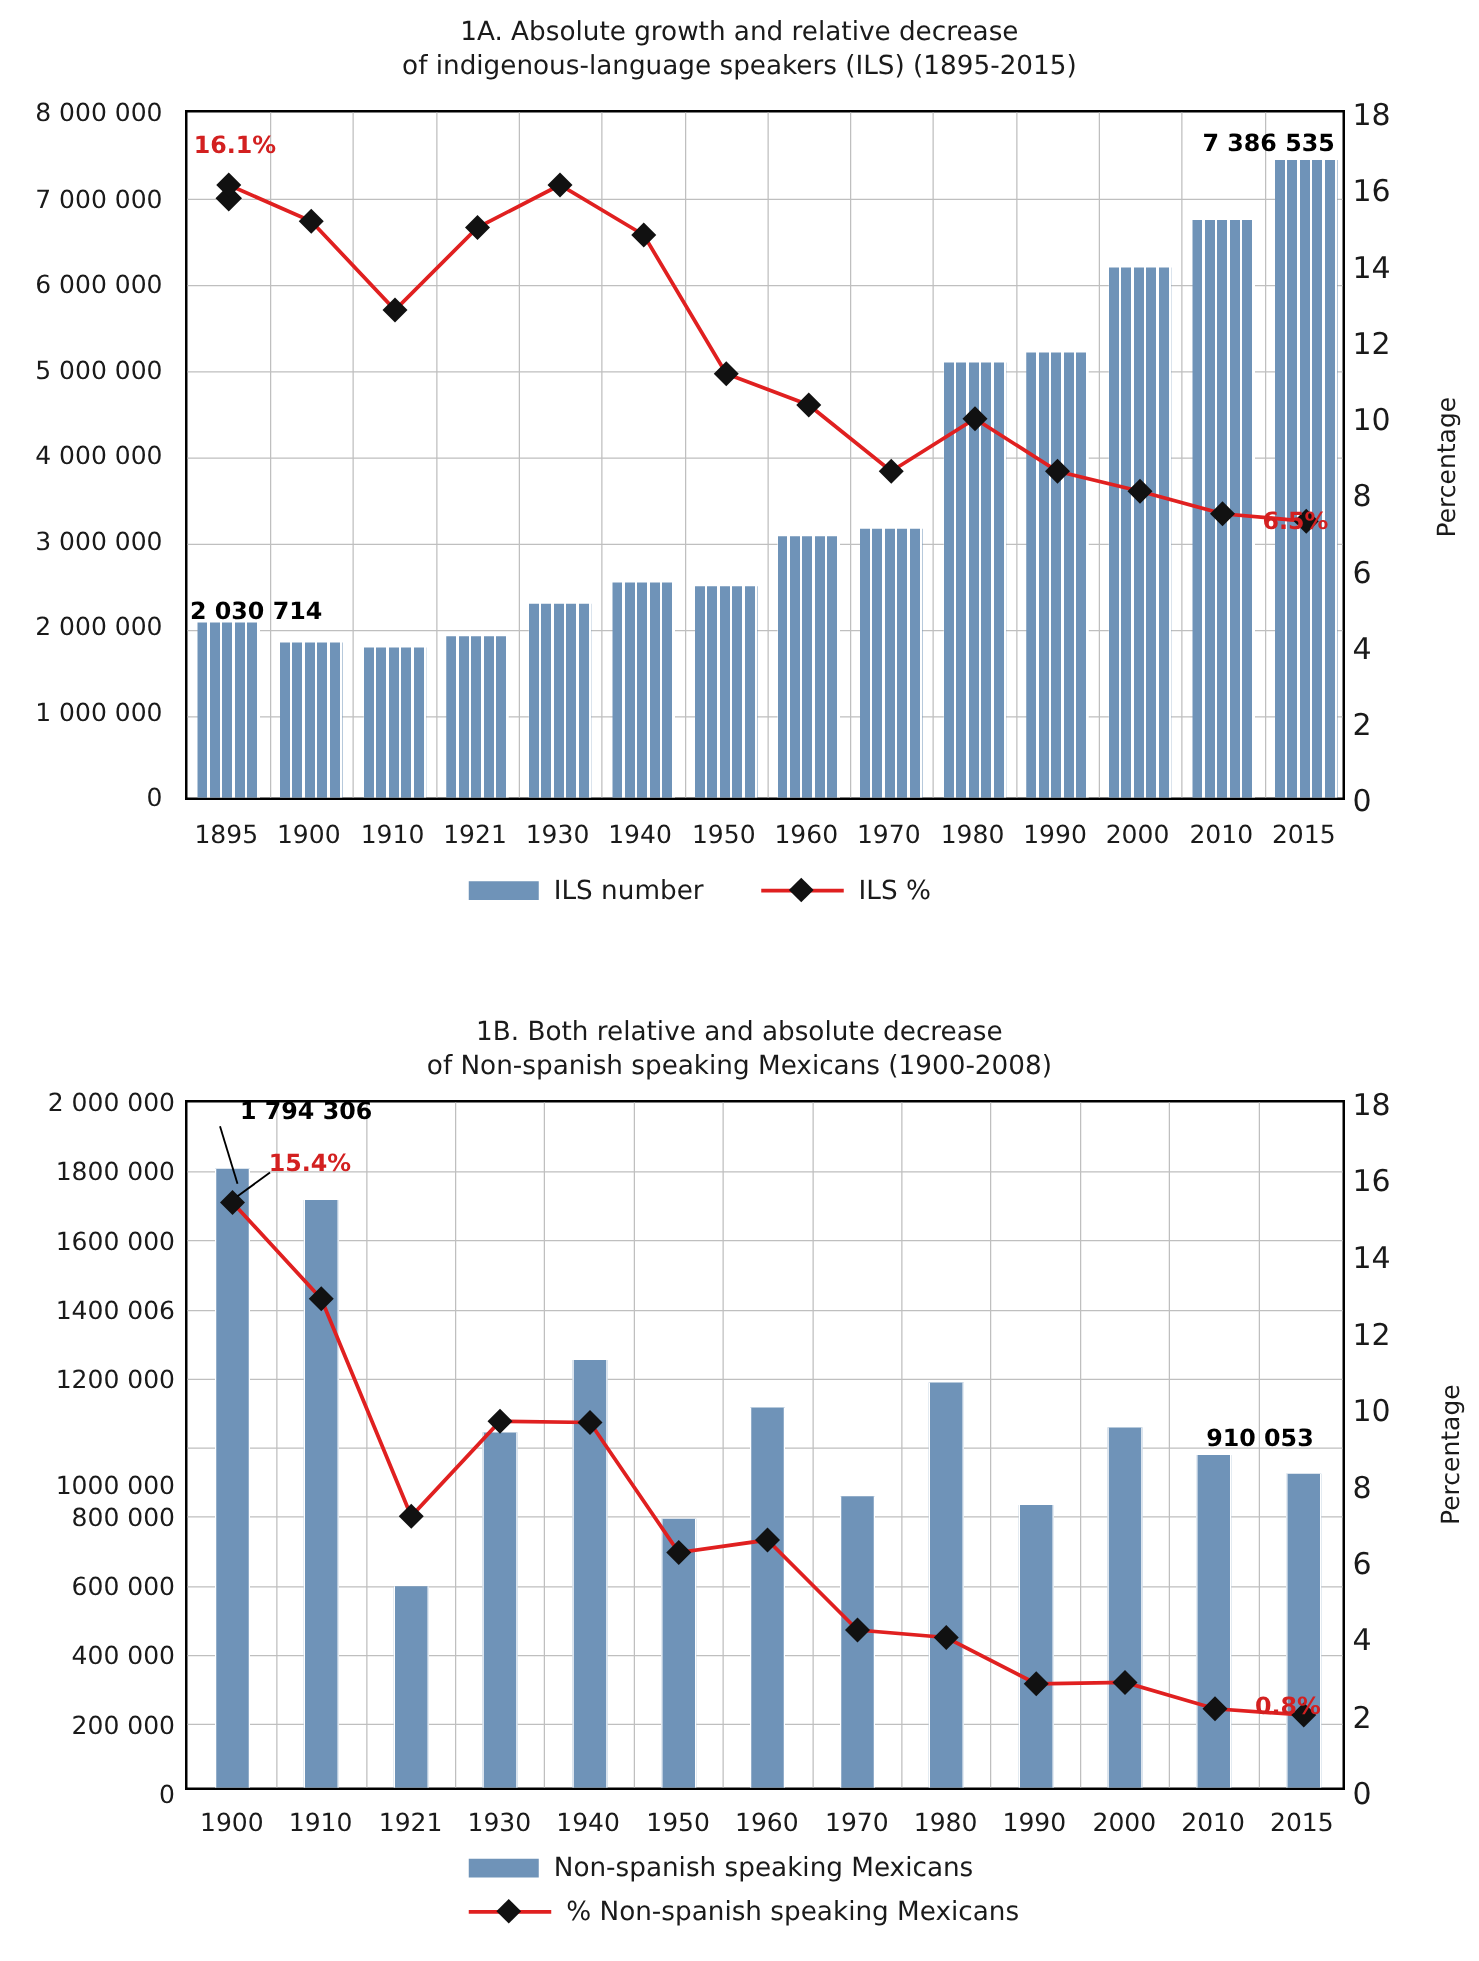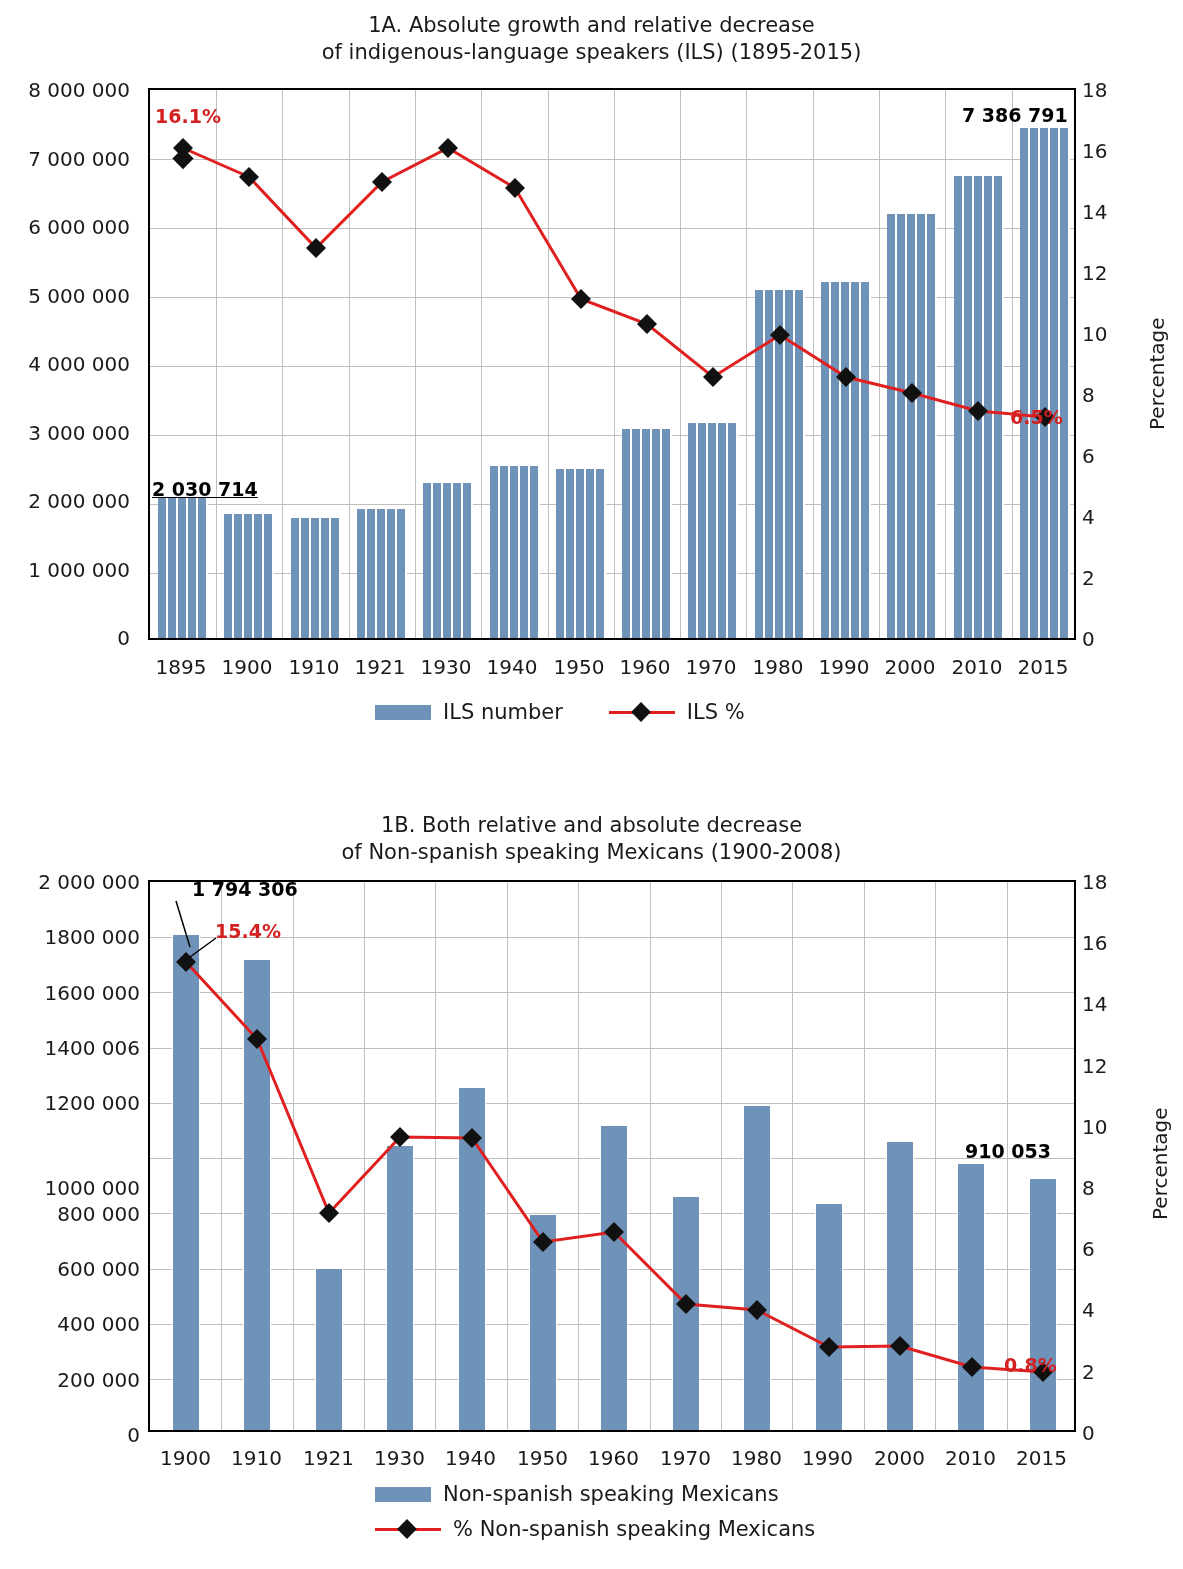--- a/index.html
+++ b/index.html
@@ -66,21 +66,21 @@
   }
   .axis-label-y {
     position: absolute;
     text-align: right;
     font-size: 20px;
     color: #1a1a1a;
   }
   .axis-label-y2 {
     position: absolute;
     text-align: left;
-    font-size: 20px;
+    font-size: 24px;
     color: #1a1a1a;
   }
   .tick-x {
     position: absolute;
     text-align: center;
     font-size: 20px;
     color: #1a1a1a;
   }
   .ylabel-rot {
     position: absolute;
@@ -235,22 +235,22 @@
         <path d="M630,235 L640,245 L630,255 L620,245 Z"></path>
         <path d="M696,277 L706,287 L696,297 L686,287 Z"></path>
         <path d="M762,293 L772,303 L762,313 L752,303 Z"></path>
         <path d="M828,311 L838,321 L828,331 L818,321 Z"></path>
         <path d="M895,317 L905,327 L895,337 L885,327 Z"></path>
       </g>
     </svg>
   </div>
 
   <div class="annot red" style="left:155px;top:105px;">16.1%</div>
-  <div class="annot black" style="left:152px;top:478px;text-decoration:underline;">2 030 714</div>
-  <div class="annot black" style="left:962px;top:104px;">7 386 791</div>
+  <div class="annot black" style="left:152px;top:478px;">2 030 714</div>
+  <div class="annot black" style="left:962px;top:104px;">7 386 535</div>
   <div class="annot red" style="left:1010px;top:406px;">6.5%</div>
 
   <div class="tick-x" style="left:148px;top:655px;width:66px;">1895</div>
   <div class="tick-x" style="left:214px;top:655px;width:66px;">1900</div>
   <div class="tick-x" style="left:281px;top:655px;width:66px;">1910</div>
   <div class="tick-x" style="left:347px;top:655px;width:66px;">1921</div>
   <div class="tick-x" style="left:413px;top:655px;width:66px;">1930</div>
   <div class="tick-x" style="left:479px;top:655px;width:66px;">1940</div>
   <div class="tick-x" style="left:546px;top:655px;width:66px;">1950</div>
   <div class="tick-x" style="left:612px;top:655px;width:66px;">1960</div>

